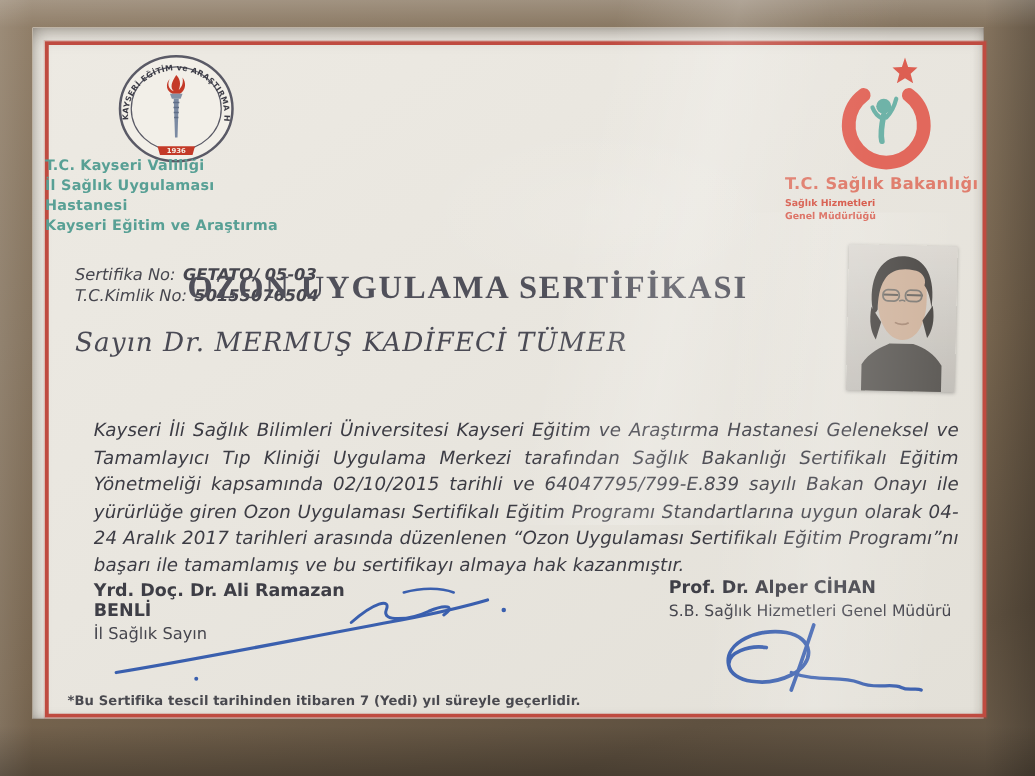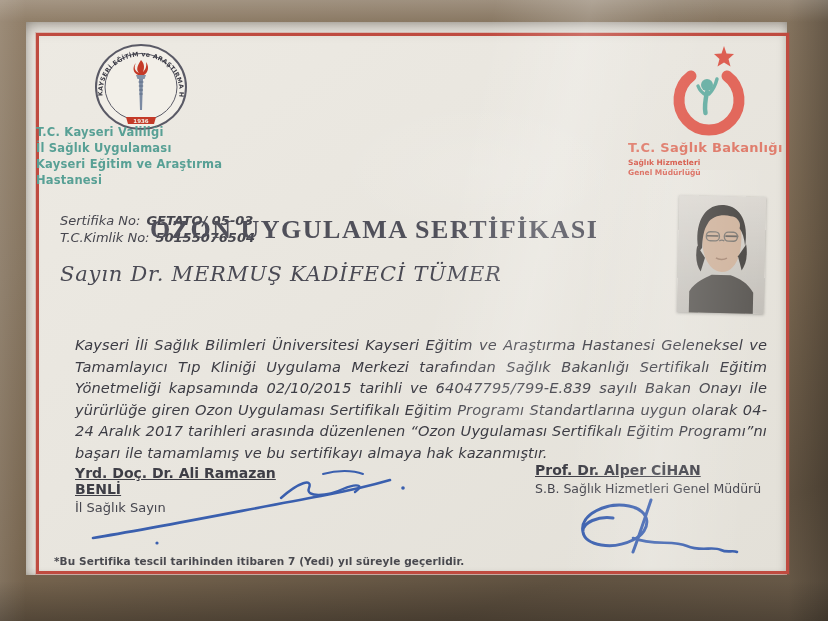--- a/index.html
+++ b/index.html
@@ -40,21 +40,21 @@
     font-weight:bold;font-size:26px;letter-spacing:1.5px;color:#50505a;}
   .recipient{left:60px;top:262px;width:700px;font-family:"DejaVu Serif",serif;font-style:italic;
     font-size:21px;letter-spacing:.8px;color:#4a4a54;}
 
   .photo{left:678px;top:196px;width:87px;height:117px;transform:rotate(1.2deg);
     box-shadow:0 1px 3px rgba(0,0,0,.25);}
 
   .body-text{left:75px;top:334px;width:692px;font-size:14.6px;color:#3c3c44;
     font-style:oblique 9deg;font-weight:500;line-height:21.6px;text-align:justify;letter-spacing:.1px;}
 
-  .sig-name{font-size:14px;font-weight:bold;color:#3e3e46;text-decoration:underline;}
+  .sig-name{font-size:14px;font-weight:bold;color:#3e3e46;}
   .sig-title{font-size:13px;color:#46464e;margin-top:3px;}
   .sig-left{left:75px;top:465px;width:250px;}
   .sig-right{left:535px;top:462px;width:245px;}
   .sig-right .sig-title{font-size:12.5px;}
   .sigsvg{pointer-events:none;}
   .sig-ink-left{left:85px;top:452px;width:330px;height:95px;}
   .sig-ink-right{left:555px;top:494px;width:205px;height:72px;}
 
   .footnote{left:54px;top:555px;font-size:10.5px;font-weight:700;color:#49494f;letter-spacing:.1px;}
 
@@ -88,22 +88,22 @@
     <path d="M51,39 L55,39 L54,70 L52,70 Z" fill="#7b8aa2"></path>
     <path d="M50.5,42 L55.5,42 M50.8,46 L55.2,46 M51,50 L55,50 M51.3,54 L54.7,54" stroke="#5f6e86" stroke-width="1.1" fill="none"></path>
 
     <path d="M38,77 L68,77 L66,84 L40,84 Z" fill="#c43a28"></path>
     <text x="53" y="82.5" text-anchor="middle" font-size="5.5" fill="#f4efe6" font-weight="bold">1936</text>
   </svg>
 
   <div class="abs org center">
     <div>T.C. Kayseri Valiliği</div>
     <div>İl Sağlık Uygulaması</div>
+    <div>Hastanesi</div>
     <div>Kayseri Eğitim ve Araştırma</div>
-    <div>Hastanesi</div>
   </div>
 
   <svg class="abs ministry-logo" viewBox="0 0 98 100">
     <path d="M31,34 A30,30 0 1 0 67,34" fill="none" stroke="#e2685c" stroke-width="11" stroke-linecap="round"></path>
     <path d="M64,4 L66.5,11.5 L74,12 L68.5,17 L70.5,24.5 L64,20.5 L57.5,24.5 L59.5,17 L54,12 L61.5,11.5 Z" fill="#dd5f52"></path>
     <circle cx="47" cy="43" r="6" fill="#6fb3a8"></circle>
     <path d="M47,50 C45.5,57 44,64 45.5,71" fill="none" stroke="#6fb3a8" stroke-width="4.5" stroke-linecap="round"></path>
     <path d="M46,53 C42,51 39.5,48 38,44" fill="none" stroke="#6fb3a8" stroke-width="3.4" stroke-linecap="round"></path>
     <path d="M49,52 C53,48 55.5,43 57,37" fill="none" stroke="#6fb3a8" stroke-width="3.4" stroke-linecap="round"></path>
   </svg>

